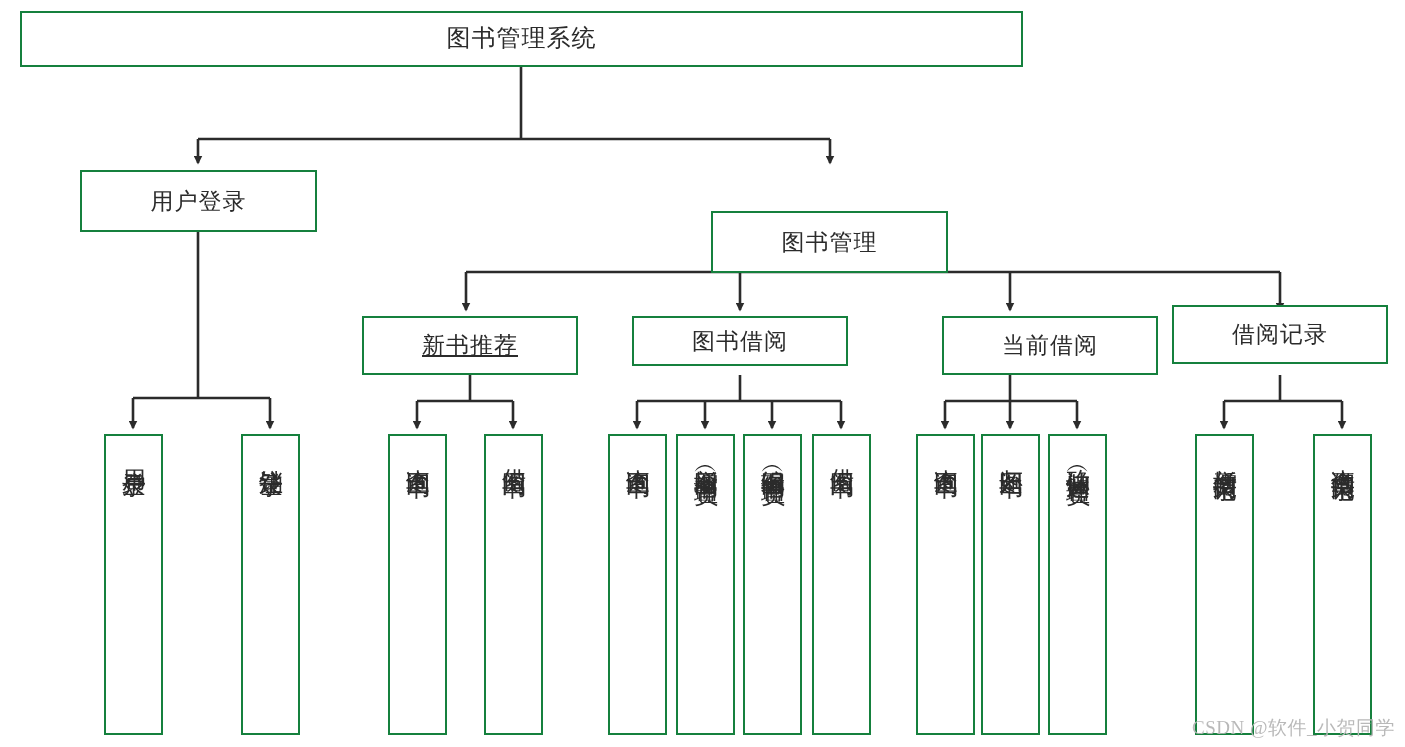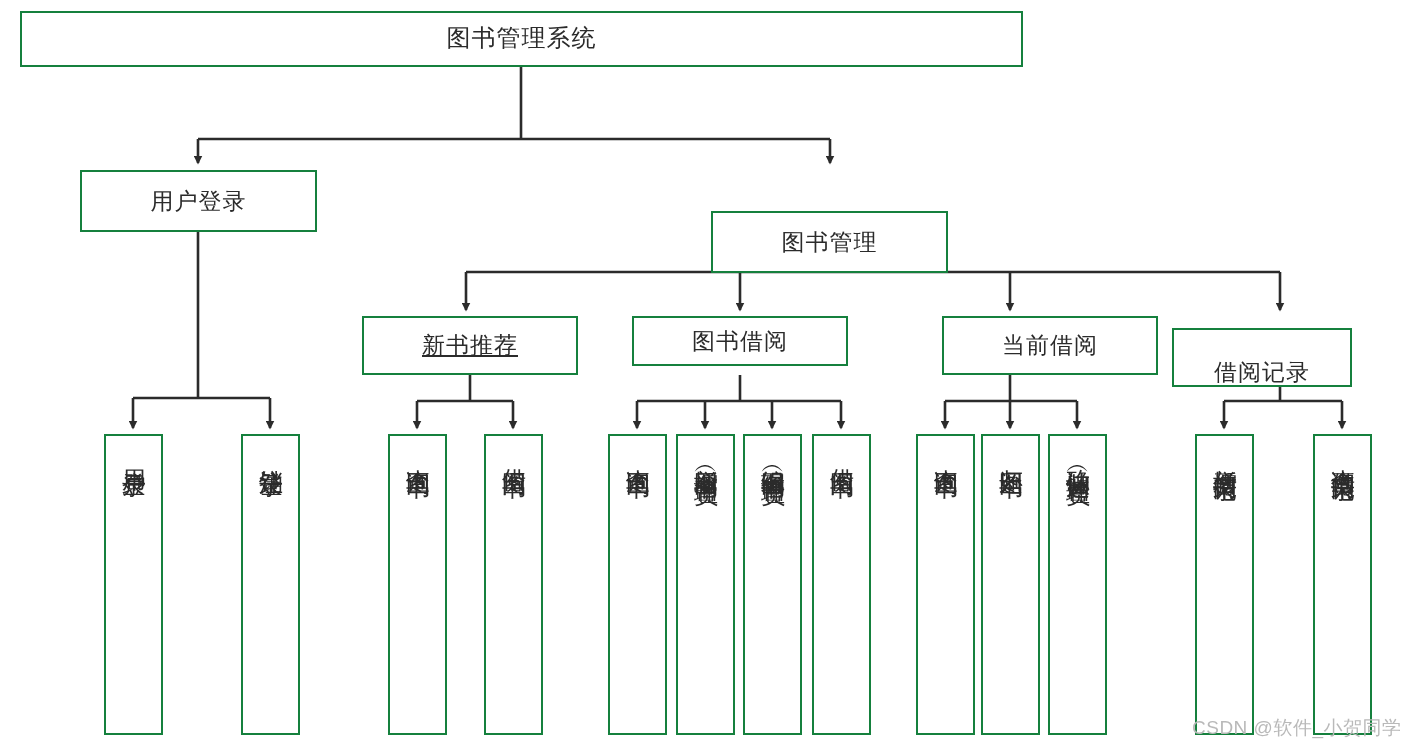--- a/index.html
+++ b/index.html
@@ -39,21 +39,21 @@
     letter-spacing:2px;
     white-space:nowrap;
     text-align:left;
   }
   .watermark{
     position:absolute;
     font-size:19px;
     color:#b9b9b9;
     white-space:nowrap;
     letter-spacing:0.5px;
-    font-family:Liberation Sans, sans-serif;
+    font-family:Liberation Serif, serif;
   }
 </style>
 </head>
 <body>
 
 <div id="canvas">
 
   <svg class="edges" viewBox="0 0 1405 747">
     <defs>
       <marker id="arrow" markerWidth="9" markerHeight="9" refX="7.5" refY="4.5" orient="auto" markerUnits="userSpaceOnUse">
@@ -117,21 +117,21 @@
 
   <div class="node" style="left:362px;top:316px;width:216px;height:59px;text-decoration:underline;">
     <span class="label">新书推荐</span>
   </div>
   <div class="node" style="left:632px;top:316px;width:216px;height:50px;">
     <span class="label">图书借阅</span>
   </div>
   <div class="node" style="left:902px;top:316px;width:216px;height:59px;margin-left:40px;">
     <span class="label">当前借阅</span>
   </div>
-  <div class="node" style="left:1172px;top:328px;width:180px;height:59px;align-items:flex-end;">
+  <div class="node" style="left:1172px;top:305px;width:216px;height:59px;">
     <span class="label">借阅记录</span>
   </div>
 
   <div class="node leaf" style="left:104px;top:434px;width:59px;height:301px;">
     <span class="label">用户登录</span>
   </div>
   <div class="node leaf" style="left:241px;top:434px;width:59px;height:301px;">
     <span class="label">注销登录</span>
   </div>
 

